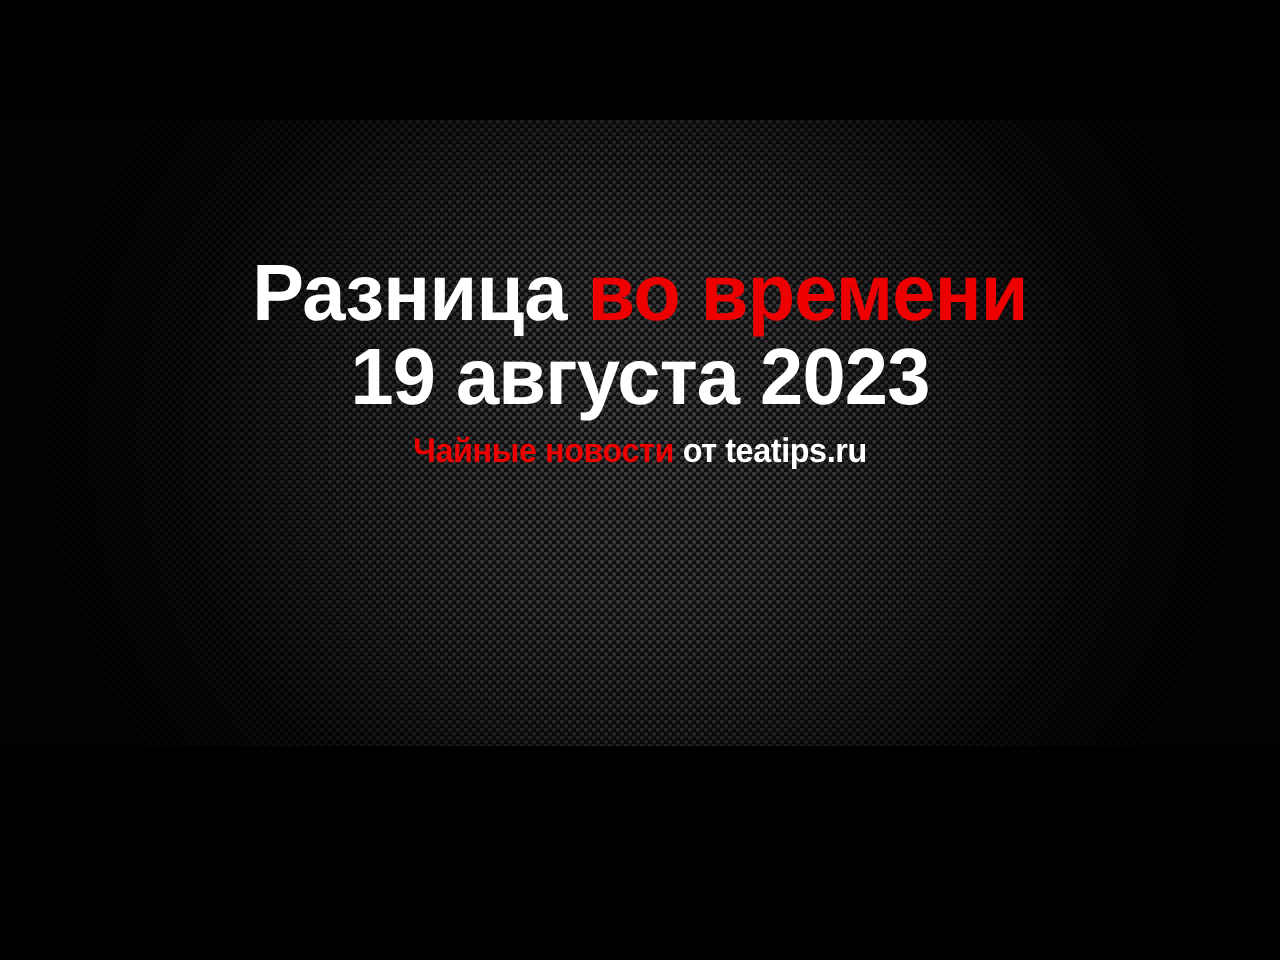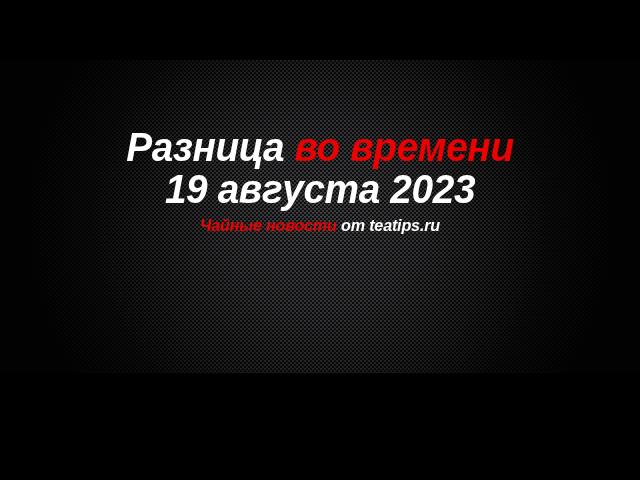--- a/index.html
+++ b/index.html
@@ -15,21 +15,20 @@
     overflow: hidden;
     font-family: "Liberation Sans", sans-serif;
   }
 
   #frame {
     position: relative;
     width: 640px;
     height: 373px;
     background: #000000;
     overflow: hidden;
-    font-style: italic;
   }
 
   
   #stage {
     position: absolute;
     left: 0;
     top: 60px;
     width: 640px;
     height: 362px;
     overflow: hidden;

